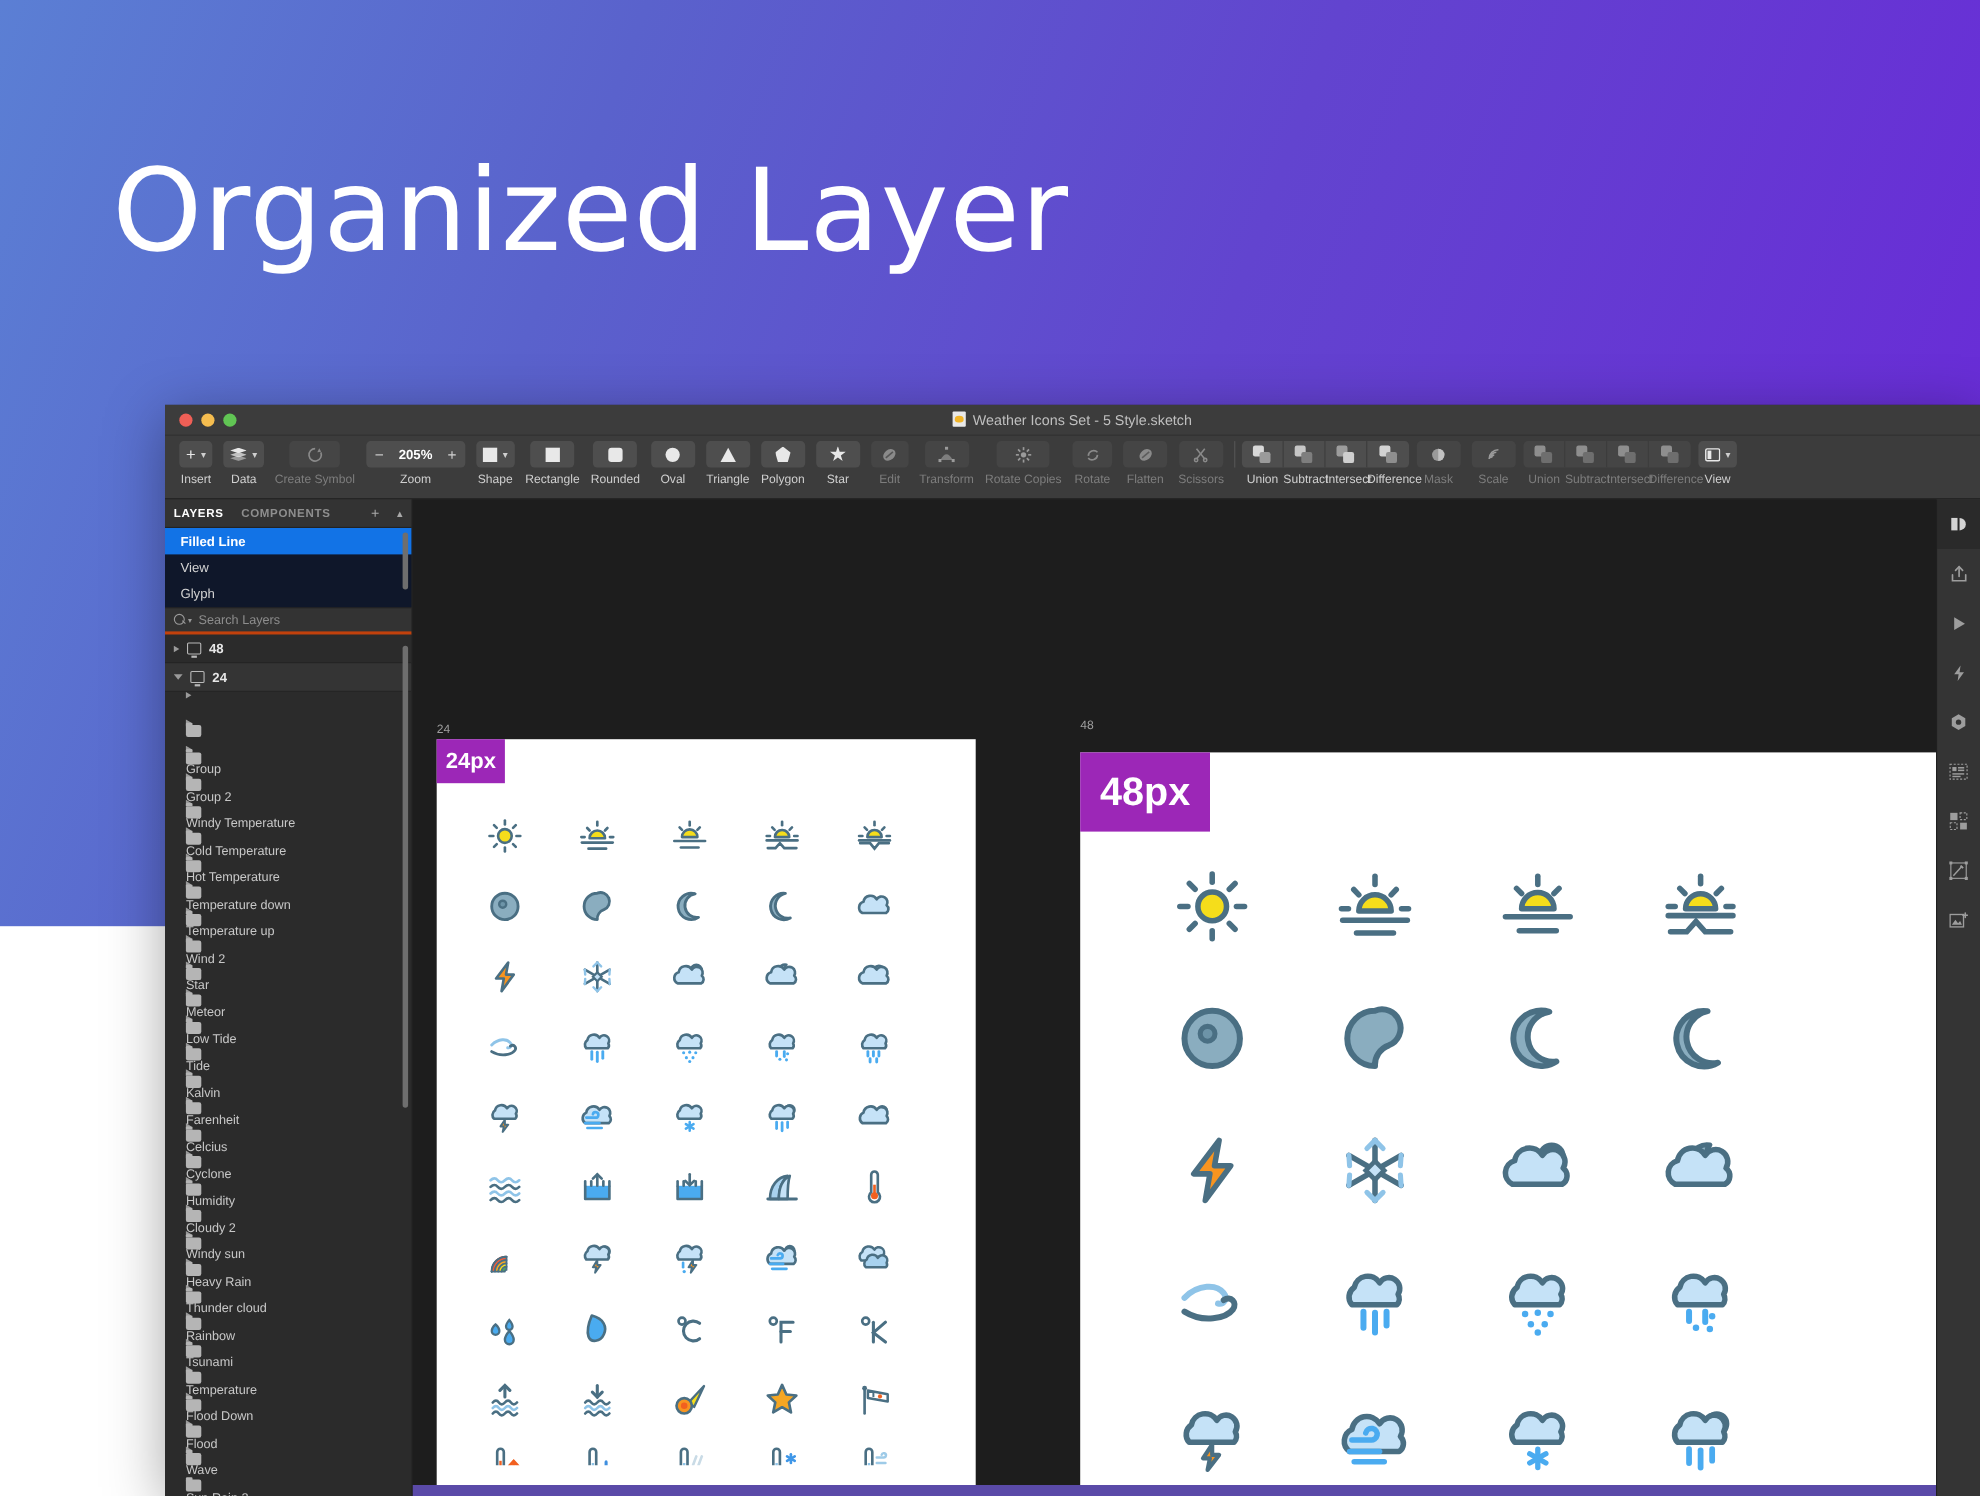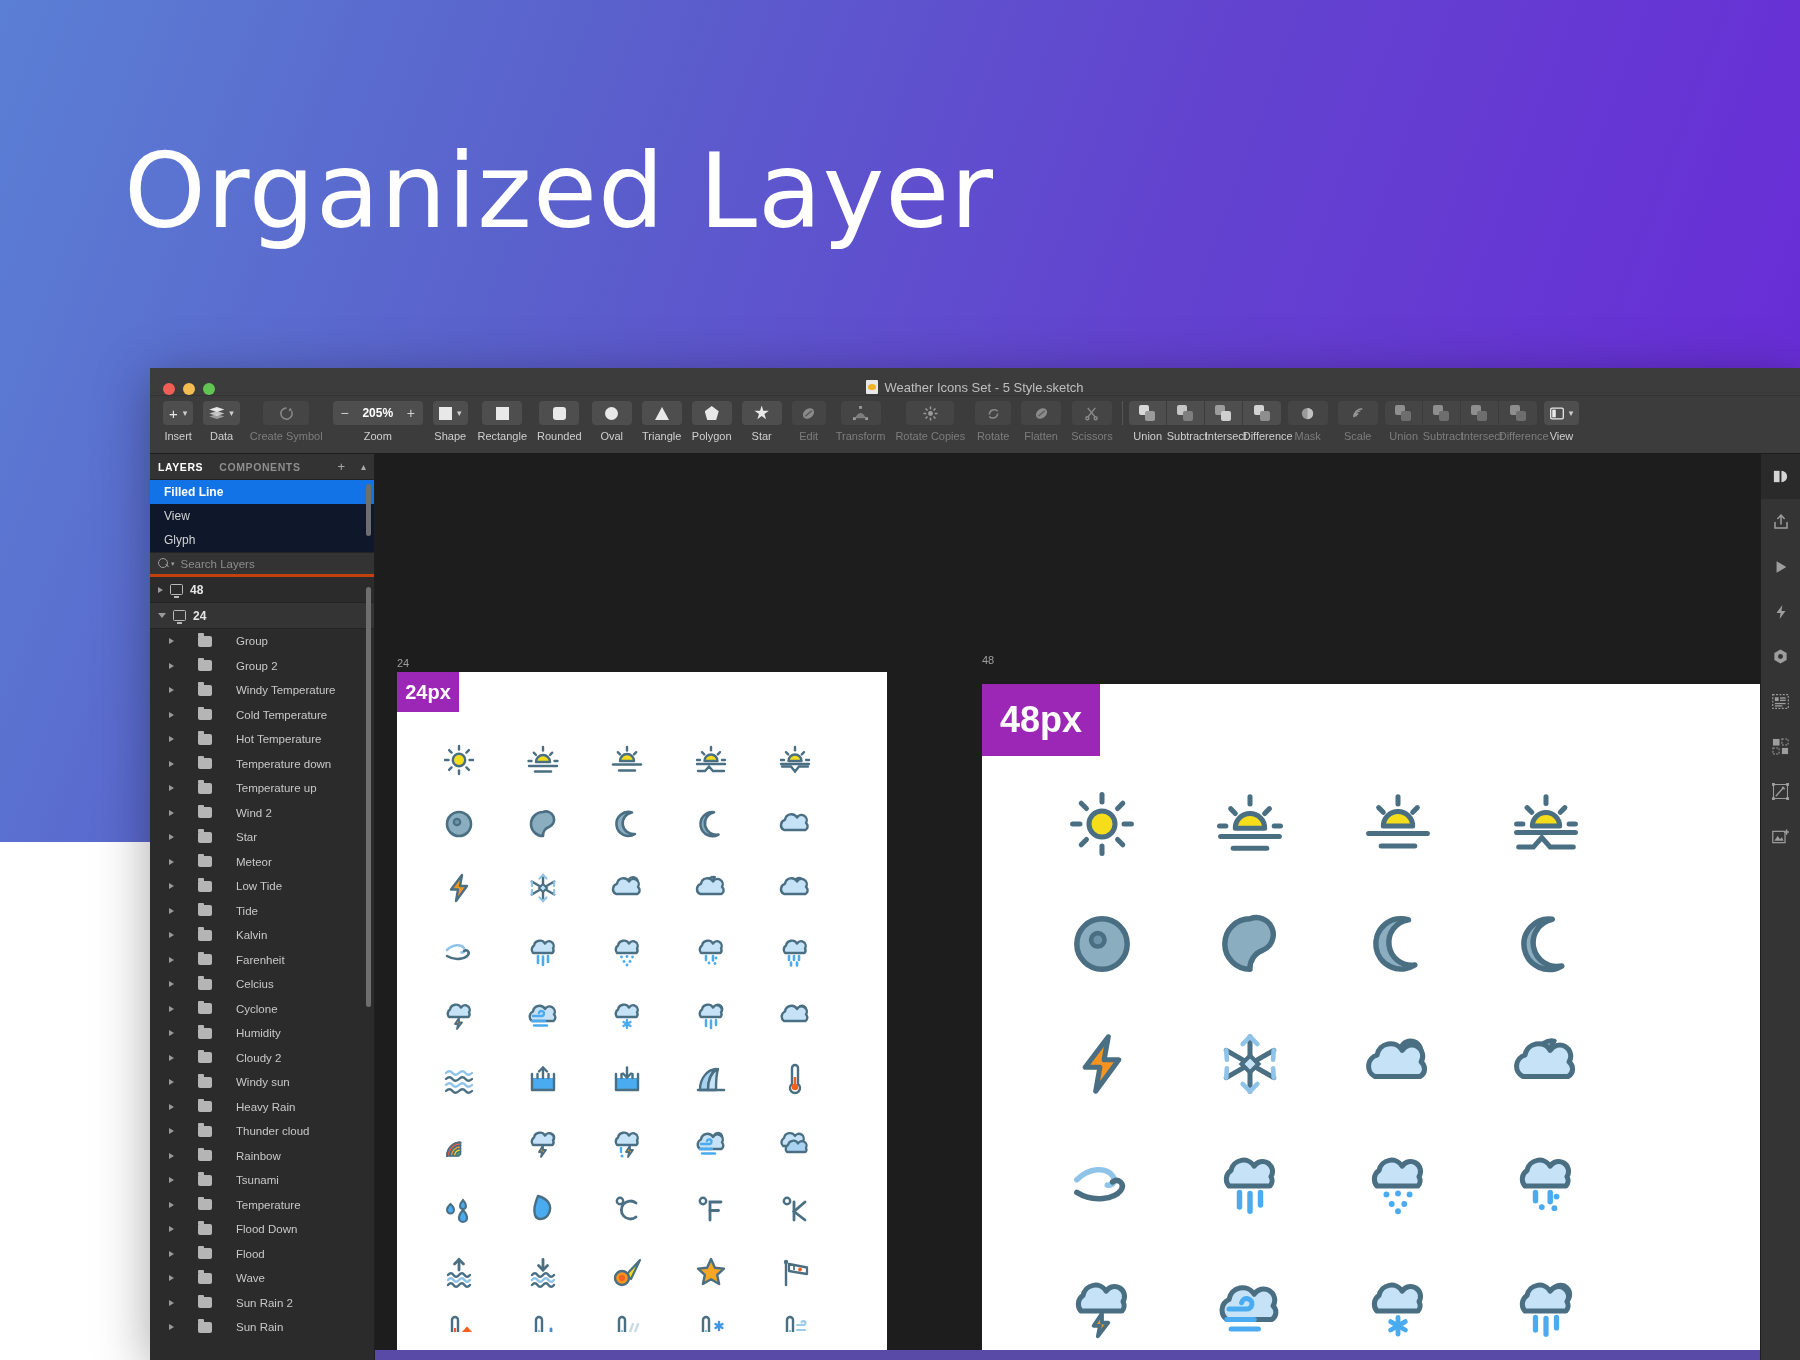--- a/index.html
+++ b/index.html
@@ -14,42 +14,42 @@
   #bg-gradient {
     position: absolute; left: 0; top: 0; width: 1800px; height: 842px;
     background: linear-gradient(110deg, #5b7fd4 0%, #5a62cc 28%, #6244cf 58%, #6a28d8 100%);
   }
   #bg-white-bottom {
     position: absolute; left: 0; top: 842px; width: 1800px; height: 518px;
     background: #ffffff;
   }
 
   #hero-title {
-    position: absolute; left: 124px; top: 132px;
+    position: absolute; left: 102px; top: 132px;
     font-size: 104px; font-weight: 400; color: #ffffff;
     letter-spacing: 1px; line-height: 1.15;
     font-family: "DejaVu Sans", sans-serif;
     white-space: nowrap;
   }
 
   
   #sketch-window {
     position: absolute; left: 150px; top: 368px;
     width: 1650px; height: 992px;
     background: #2b2b2b;
     overflow: hidden;
     box-shadow: 0 10px 50px rgba(0,0,0,0.35);
   }
 
   
   .titlebar {
     position: relative; height: 28px; width: 100%;
     background: #3c3c3c;
     border-bottom: 1px solid #333;
-    display: flex; align-items: flex-end;
+    display: flex; align-items: center;
   }
   .traffic { display: flex; gap: 8px; margin-left: 13px; }
   .dot { width: 12px; height: 12px; border-radius: 50%; }
   .dot.red { background: #ef5f56; }
   .dot.amber { background: #f5bd4f; }
   .dot.green { background: #61c554; }
   .title-text {
     position: absolute; left: 0; right: 0; text-align: center;
     font-size: 13px; color: #bfbfbf; pointer-events: none;
   }
@@ -159,22 +159,22 @@
   .search-ph { font-size: 11.5px; color: #8d8d8d; }
 
   .layer-tree { flex: 1; overflow: hidden; position: relative; background: #2b2b2b; }
   .artboard-row {
     height: 26px; display: flex; align-items: center; gap: 7px; padding-left: 8px;
     font-size: 12px; color: #e6e6e6; font-weight: bold;
     border-bottom: 1px solid #242424;
   }
   .artboard-row.active { background: #343434; }
   .layer-row {
-    height: 24.5px; display: flex; align-items: center; gap: 24px; padding-left: 19px;
-    font-size: 11.5px; color: #c8c8c8;
+    height: 24.5px; display: flex; gap: 24px; padding-left: 19px;
+    font-size: 11.5px; color: #c8c8c8; flex-direction: column;
   }
   .tri { width: 0; height: 0; border-left: 5px solid #9a9a9a; border-top: 3.5px solid transparent; border-bottom: 3.5px solid transparent; flex: none; }
   .tri.open { border-left: 4px solid transparent; border-right: 4px solid transparent; border-top: 5px solid #9a9a9a; border-bottom: none; }
   .ab-ico {
     width: 13px; height: 11px; border: 1.4px solid #b9b9b9; border-radius: 1.5px; flex: none; position: relative;
   }
   .ab-ico:after { content: ""; position: absolute; left: 3px; bottom: -3.5px; width: 5px; height: 2px; background: #b9b9b9; }
   .folder-ico {
     width: 14px; height: 11px; background: #b5b5b5; border-radius: 1px 2px 2px 2px; flex: none; position: relative;
   }

